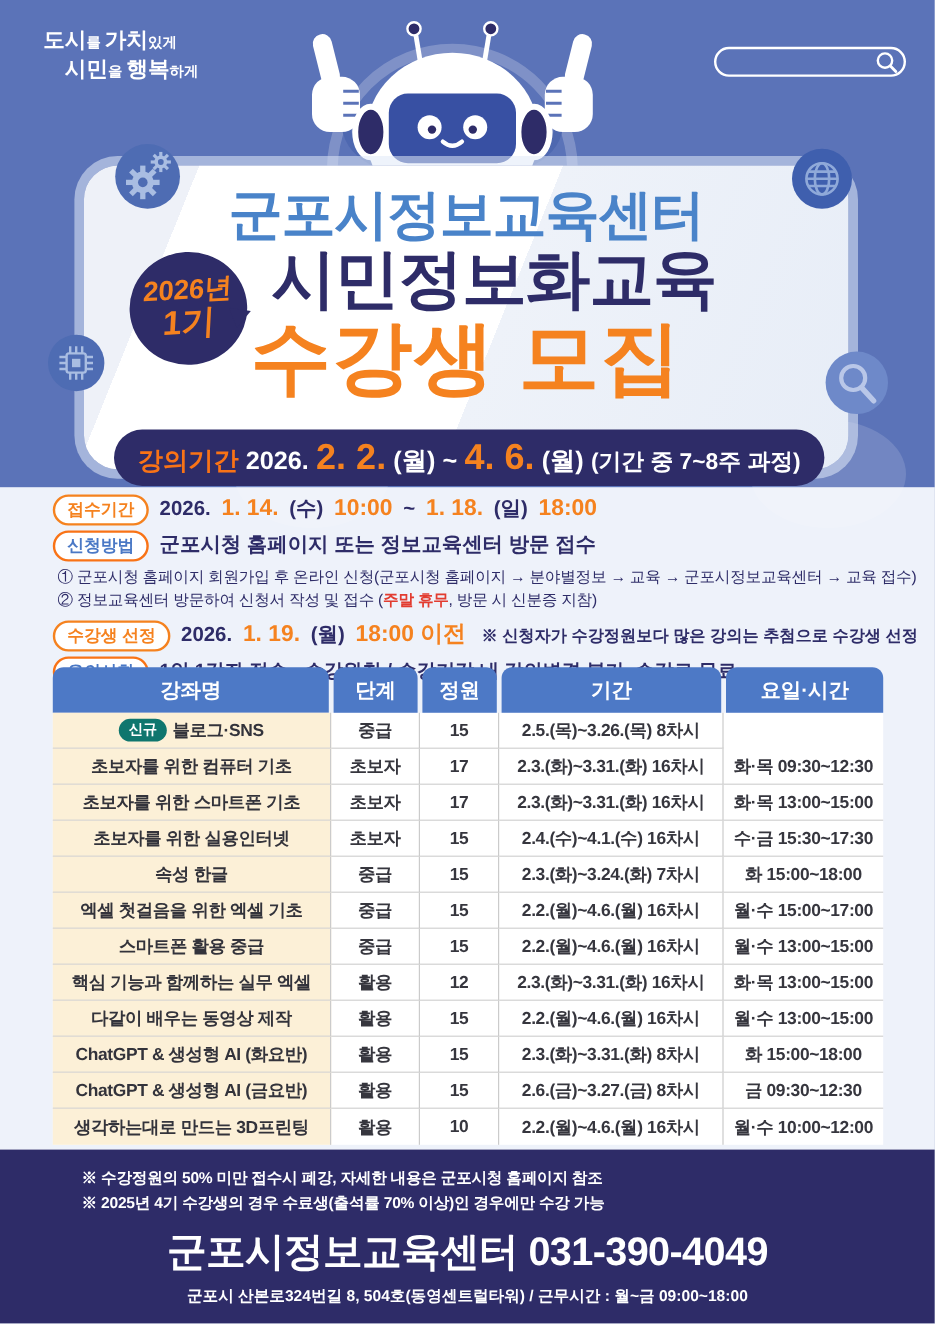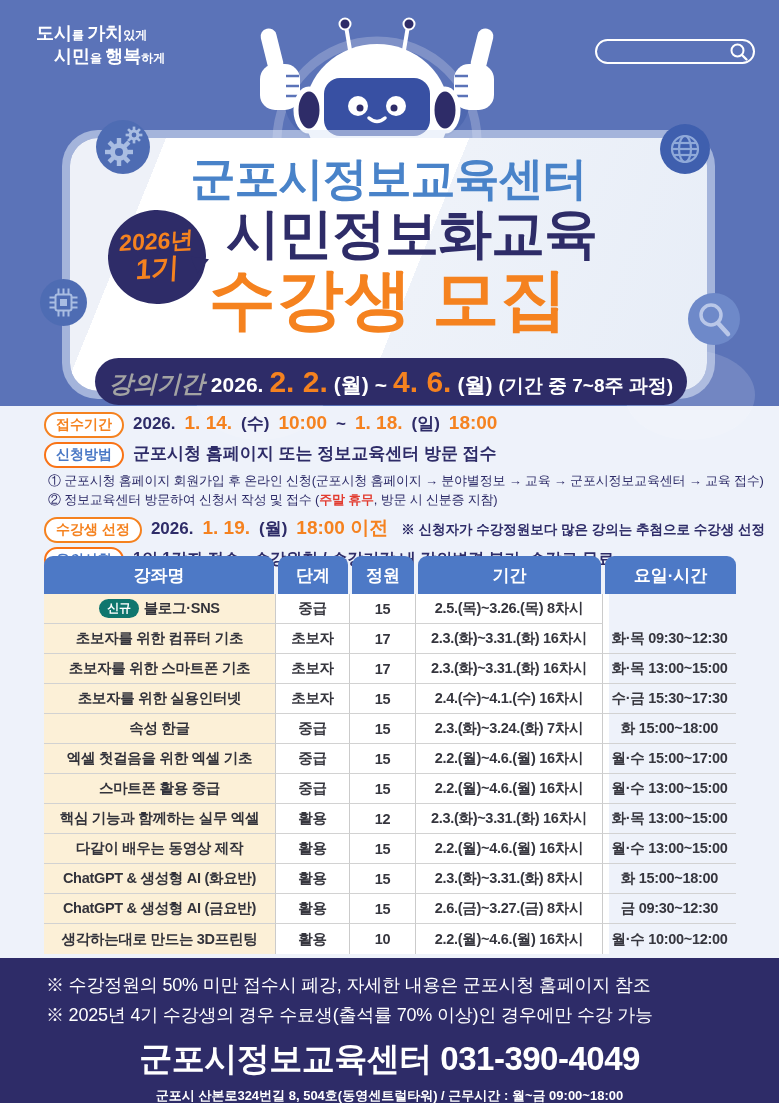--- a/index.html
+++ b/index.html
@@ -39,57 +39,57 @@
   .round-badge{position:absolute; left:38px; top:72px; width:98px; height:94px; background:#2e2c68; border-radius:50%;
         display:flex; flex-direction:column; align-items:center; justify-content:center; transform:rotate(-3deg);}
   .round-badge::after{content:""; position:absolute; right:-12px; top:44px; width:0; height:0;
         border:9px solid transparent; border-left:16px solid #2e2c68; transform:rotate(-18deg);}
   .rb1{color:#f5821f; font-size:23px; font-weight:900; transform:skewX(-6deg); line-height:1.1;}
   .rb2{color:#f5821f; font-size:28px; font-weight:900; transform:skewX(-6deg); line-height:1.1;}
 
   
   .period-bar{position:absolute; left:95px; top:358px; width:592px; height:47px; background:#2e2c68; border-radius:25px; z-index:3;
         display:flex; align-items:baseline; justify-content:center; column-gap:6px; white-space:nowrap; padding-top:0; box-sizing:border-box; line-height:47px;}
-  .pb-o{color:#a3a3a3; font-size:24px; font-weight:900;font-style:italic;}
+  .pb-o{color:#f97316; font-size:21px; font-weight:900;}
   .pb-w{color:#fff; font-size:21px; font-weight:800;}
   .pb-big{color:#f5821f; font-size:30px; font-weight:900;}
   .pb-suffix{color:#fff; font-size:19px; font-weight:600;}
 
   
   .info{position:absolute; left:44px; top:412px; width:694px; z-index:2;}
   .irow{display:flex; align-items:baseline; column-gap:9px; white-space:nowrap; margin-bottom:4px;}
   .pill{border-radius:14px; background:#fff; font-size:14px; font-weight:700; padding:2px 10px; display:inline-block;}
   .pill.orange{border:2px solid #f5821f; color:#f5821f;}
   .pill.blue{border:2px solid #f97316; color:#4a78c5;}
   .iv-n{color:#2e2c68; font-size:17px; font-weight:800;}
   .iv-o{color:#f5821f; font-size:19px; font-weight:900;}
   .i-title{color:#2e2c68; font-size:17px; font-weight:800;}
   .i-item{color:#2e2c68; font-size:13px; font-weight:500; letter-spacing:-0.2px; margin:1px 0 1px 4px; white-space:nowrap;}
   .i-red{color:#e23c30; font-weight:800;}
   .i-note{color:#2e2c68; font-size:13.5px; font-weight:600; margin-left:4px;}
   .i-bold{color:#2e2c68; font-size:16px; font-weight:800;}
 
   
-  .tbl{position:absolute; left:44px; top:556px; width:565px; z-index:2;}
+  .tbl{position:absolute; left:44px; top:556px; width:692px; z-index:2;}
   .thead{display:grid; grid-template-columns:232px 74px 66px 187px 133px;}
   .th{background:#4d79c6; color:#fff; font-size:17px; font-weight:800; height:38px; display:flex; align-items:center; justify-content:center;
       border-radius:9px 9px 0 0; margin:0 2px;}
   .th:first-child{margin-left:0;} .th:last-child{margin-right:0;}
   .tbody{background:#fff;}
   .trow{display:grid; grid-template-columns:232px 74px 66px 187px 133px; height:30px;}
   .cell{display:flex; align-items:center; justify-content:center; font-size:14.5px; color:#36363e; font-weight:600;
         border-bottom:1px solid #d2d2d2; border-right:1px solid #cbcbcb; white-space:nowrap; letter-spacing:-0.3px;}
   .cell.c-time{border-right:none;}
   .cell.c-name{background:#fcf0d7; font-weight:800; color:#33333b;}
   .new-badge{background:#0f766e; color:#fff; font-size:12px; font-weight:800; border-radius:11px; padding:1px 8px; margin-right:5px; display:inline-flex; align-items:center;}
   .trow:last-child .cell{border-bottom:none;}
 
   
   .footer{position:absolute; left:0; top:958px; width:779px; height:145px; background:#2e2c68; color:#fff; z-index:2;}
-  .f-notes{padding:13px 0 0 46px; font-size:18px; font-weight:400; line-height:1.65; letter-spacing:-0.2px;}
+  .f-notes{padding:13px 0 0 46px; font-size:13px; font-weight:700; line-height:1.65; letter-spacing:-0.2px;margin-left:22px;}
   .f-phone{margin-top:7px; text-align:center; font-size:33px; font-weight:900; letter-spacing:-0.5px; white-space:nowrap;}
   .f-addr{margin-top:5px; text-align:center; font-size:13px; font-weight:600; white-space:nowrap;}
 </style>
 </head>
 <body>
 
 <div class="poster">
 
   <div class="banner">
     <div class="bump b1"></div>

